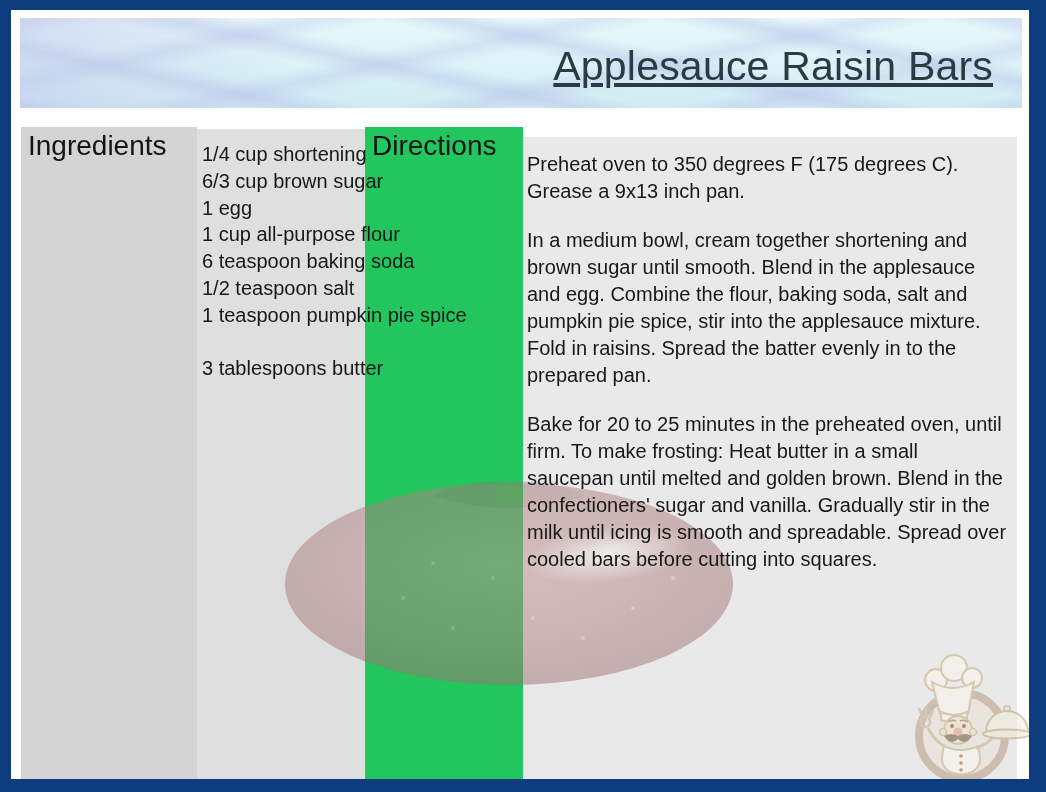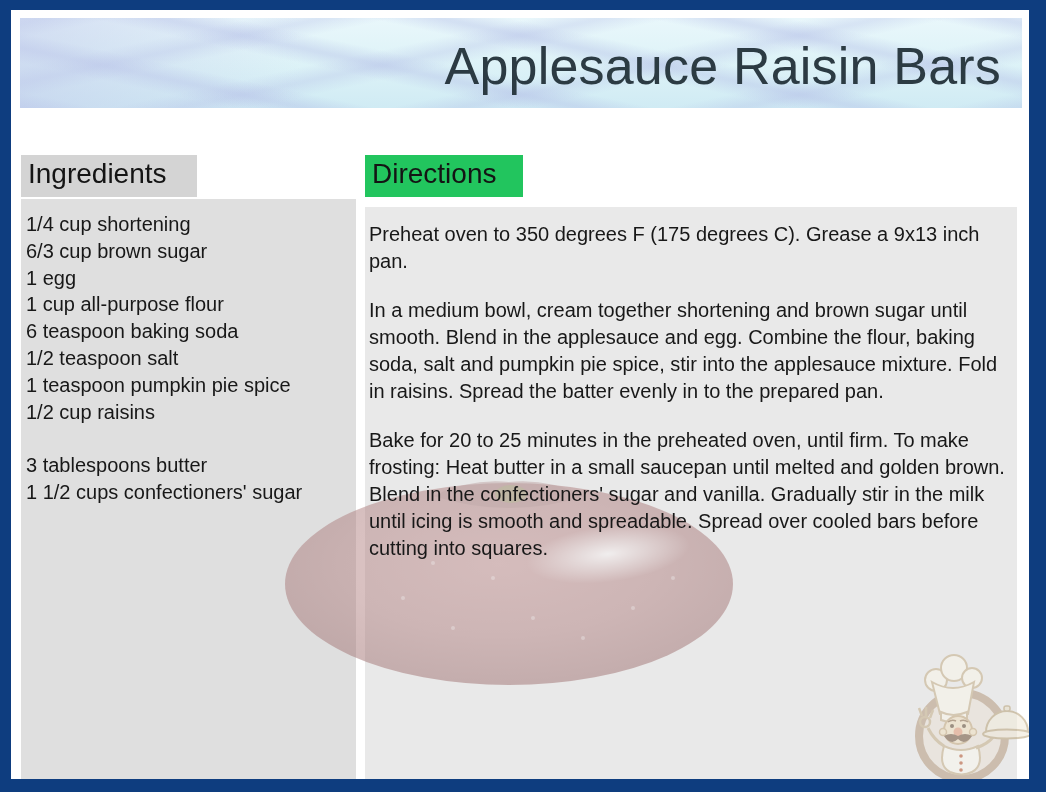--- a/index.html
+++ b/index.html
@@ -28,27 +28,28 @@
         rgba(178,188,230,0.38) 58px),
       repeating-linear-gradient(-12deg,
         rgba(178,188,230,0.30) 0px, rgba(178,188,230,0.30) 2px,
         rgba(178,188,230,0) 16px, rgba(178,188,230,0) 44px,
         rgba(178,188,230,0.30) 58px),
       linear-gradient(180deg, #e9f7fb 0%, #dcf2f7 55%, #d0ebf4 100%);
     display:flex; align-items:center; justify-content:flex-end;
     padding-right:21px; padding-top:6px;
   }
   .title {
-    margin:0;
-    font-size:52px; font-weight:400;
+    margin:8px;
+    font-size:41px; font-weight:400;
     color:#2c3b43; letter-spacing:0.2px;
     white-space:nowrap;
+    text-decoration:underline;
   }
   
-  .col { position:absolute; top:117px; bottom:0; display:flex; flex-direction:column;margin-top:28px; }
+  .col { position:absolute; top:117px; bottom:0; display:flex; flex-direction:row; }
   .col-left  { left:10px;  width:335px; }
   .col-right { left:354px; width:652px; }
   .col-heading {
     font-size:28px; font-weight:400; color:#141414;
     padding:3px 0 7px 7px;
     flex:0 0 auto;
   }
   .ing-heading { background:#d4d4d4; width:176px; }
   .dir-heading { background:#22c55e; width:158px; }
   .col-body { flex:1 1 auto; position:relative; }
@@ -95,24 +96,22 @@
       <div class="col-heading ing-heading">Ingredients</div>
       <div class="col-body ing-body">
         <div class="content">
             <div class="ing-line">1/4 cup shortening</div>
             <div class="ing-line">6/3 cup brown sugar</div>
             <div class="ing-line">1 egg</div>
             <div class="ing-line">1 cup all-purpose flour</div>
             <div class="ing-line">6 teaspoon baking soda</div>
             <div class="ing-line">1/2 teaspoon salt</div>
             <div class="ing-line">1 teaspoon pumpkin pie spice</div>
-            <div class="ing-line">1/2 cup raisins</div>
             <div class="ing-line">&nbsp;</div>
             <div class="ing-line">3 tablespoons butter</div>
-            <div class="ing-line">1 1/2 cups confectioners' sugar</div>
           </div>
       </div>
     </section>
 
     <section class="col col-right">
       <div class="col-heading dir-heading">Directions</div>
       <div class="col-body dir-body">
         <div class="content">
             <p class="dir-para">Preheat oven to 350 degrees F (175 degrees C). Grease a 9x13 inch pan.</p>
             <p class="dir-para">In a medium bowl, cream together shortening and brown sugar until smooth. Blend in the applesauce and egg. Combine the flour, baking soda, salt and pumpkin pie spice, stir into the applesauce mixture. Fold in raisins. Spread the batter evenly in to the prepared pan.</p>

